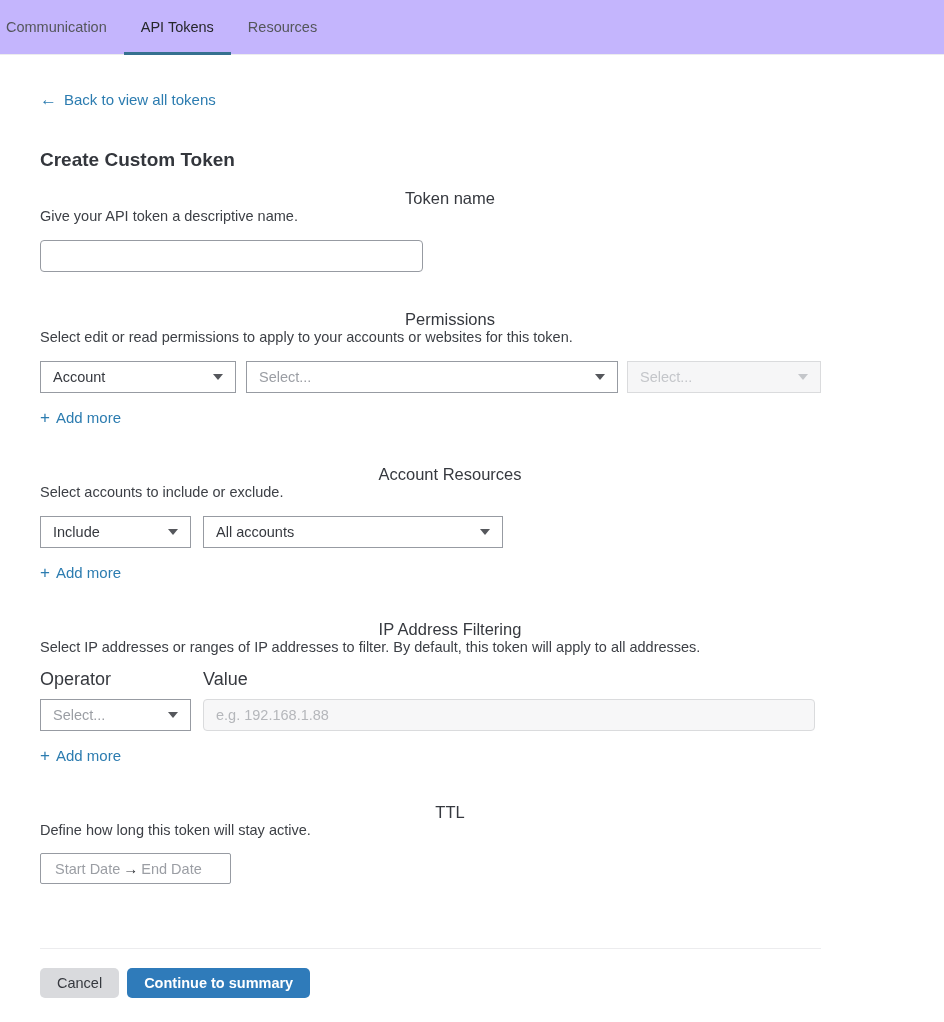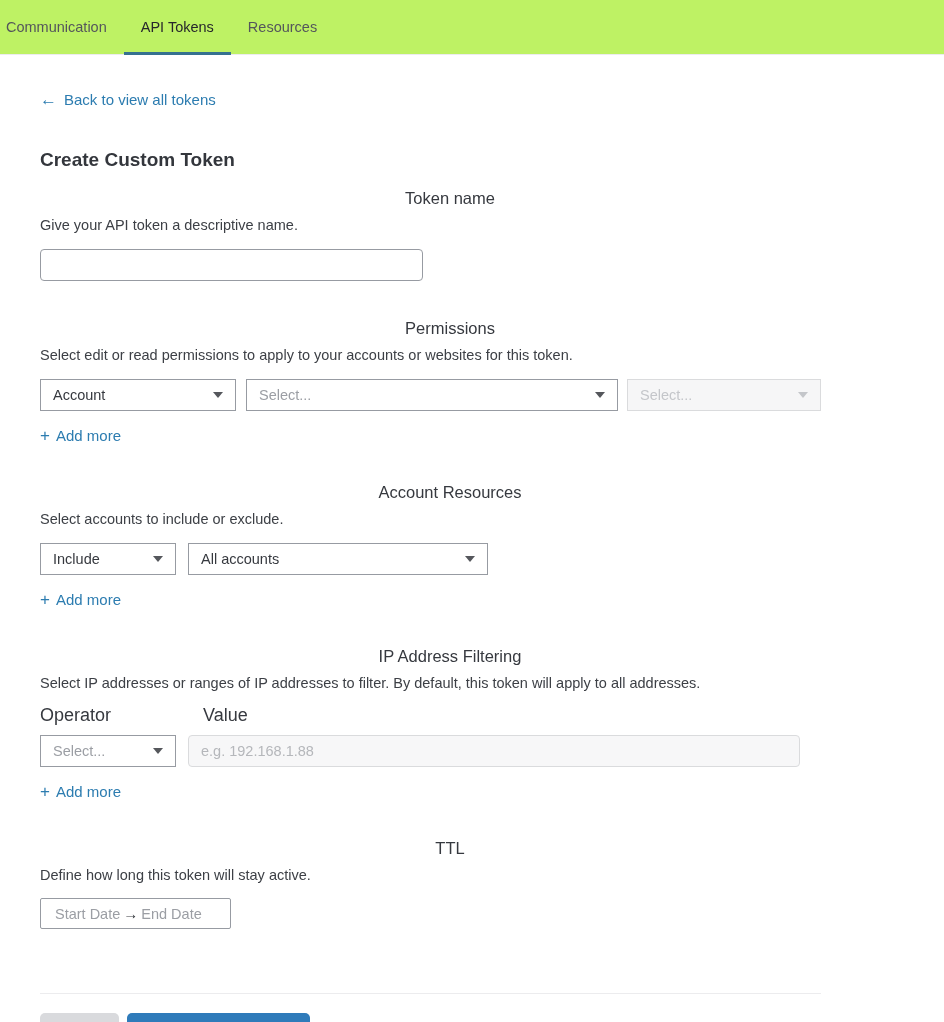--- a/index.html
+++ b/index.html
@@ -1,38 +1,38 @@
 <!DOCTYPE html>
 <html><head>
 <meta charset="utf-8">
 <style>
   * { margin:0; padding:0; box-sizing:border-box; }
   html,body { width:944px; height:1022px; background:#ffffff;
     font-family:"Liberation Sans","DejaVu Sans",sans-serif; color:#36393f; }
 
   
-  .tabbar { height:55px; background:#bef264; border-bottom:1px solid #ececee;
+  .tabbar { height:55px; background:#c4b5fd; border-bottom:1px solid #ececee;
     display:flex; align-items:stretch; }
   .tab { display:flex; align-items:center; padding:0 17px; font-size:14.5px;
     color:#54565b; position:relative; cursor:pointer; }
   .tab:first-child { padding-left:6px; }
   .tab.active { color:#26272b; }
   .tab.active::after { content:""; position:absolute; left:0; right:0; bottom:-1px;
     height:3px; background:#36718f; }
 
   
   .content { padding:0 0 0 40px; width:860px; }
   .back-link { margin-top:36px; display:inline-flex; align-items:center; gap:7px;
     color:#2c7cb0; font-size:15px; cursor:pointer; }
   .back-link .arrow { font-size:17px; line-height:1; }
 
   h1.page-title { margin-top:40px; font-size:19px; font-weight:bold; color:#33363c; }
 
   .section-heading { font-size:16.5px; font-weight:normal; color:#36393f;text-align:center; }
-  .section-desc { font-size:14.5px; color:#3d4046; margin-top:9px; }
+  .section-desc { font-size:14.5px; color:#3d4046; }
 
   .sec-token { margin-top:18px; }
   .sec { margin-top:38px; }
 
   .row { display:flex; align-items:center; margin-top:16px; }
 
   .text-input { height:32px; width:383px; border:1px solid #979ba2; border-radius:4px;
     background:#fff; font-size:14.5px; padding:0 12px; color:#36393f; outline:none;
     font-family:inherit; }
 
@@ -64,21 +64,21 @@
 
   .footer-divider { margin-top:64px; width:781px; border-top:1px solid #ececee; }
   .footer { margin-top:19px; display:flex; align-items:center; gap:8px; }
   .btn { height:30px; border:none; border-radius:5px; font-size:14.5px;
     font-family:inherit; cursor:pointer; display:inline-flex; align-items:center; }
   .btn-cancel { background:#d9dadd; color:#36393f; padding:0 17px; }
   .btn-primary { background:#2f7bba; color:#ffffff; font-weight:bold; padding:0 17px; }
 
   .gap10 { width:10px; } .gap9 { width:9px; } .gap12 { width:12px; }
   .w195 { width:196px; } .w372 { width:372px; } .w194 { width:194px; }
-  .w151 { width:136px; } .w300 { width:300px; }
+  .w151 { width:151px; } .w300 { width:300px; }
   .lbl-operator { width:163px; } 
 </style>
 </head>
 <body>
 
 <div class="tabbar">
   <div class="tab">Communication</div>
   <div class="tab active">API Tokens</div>
   <div class="tab">Resources</div>
 </div>

